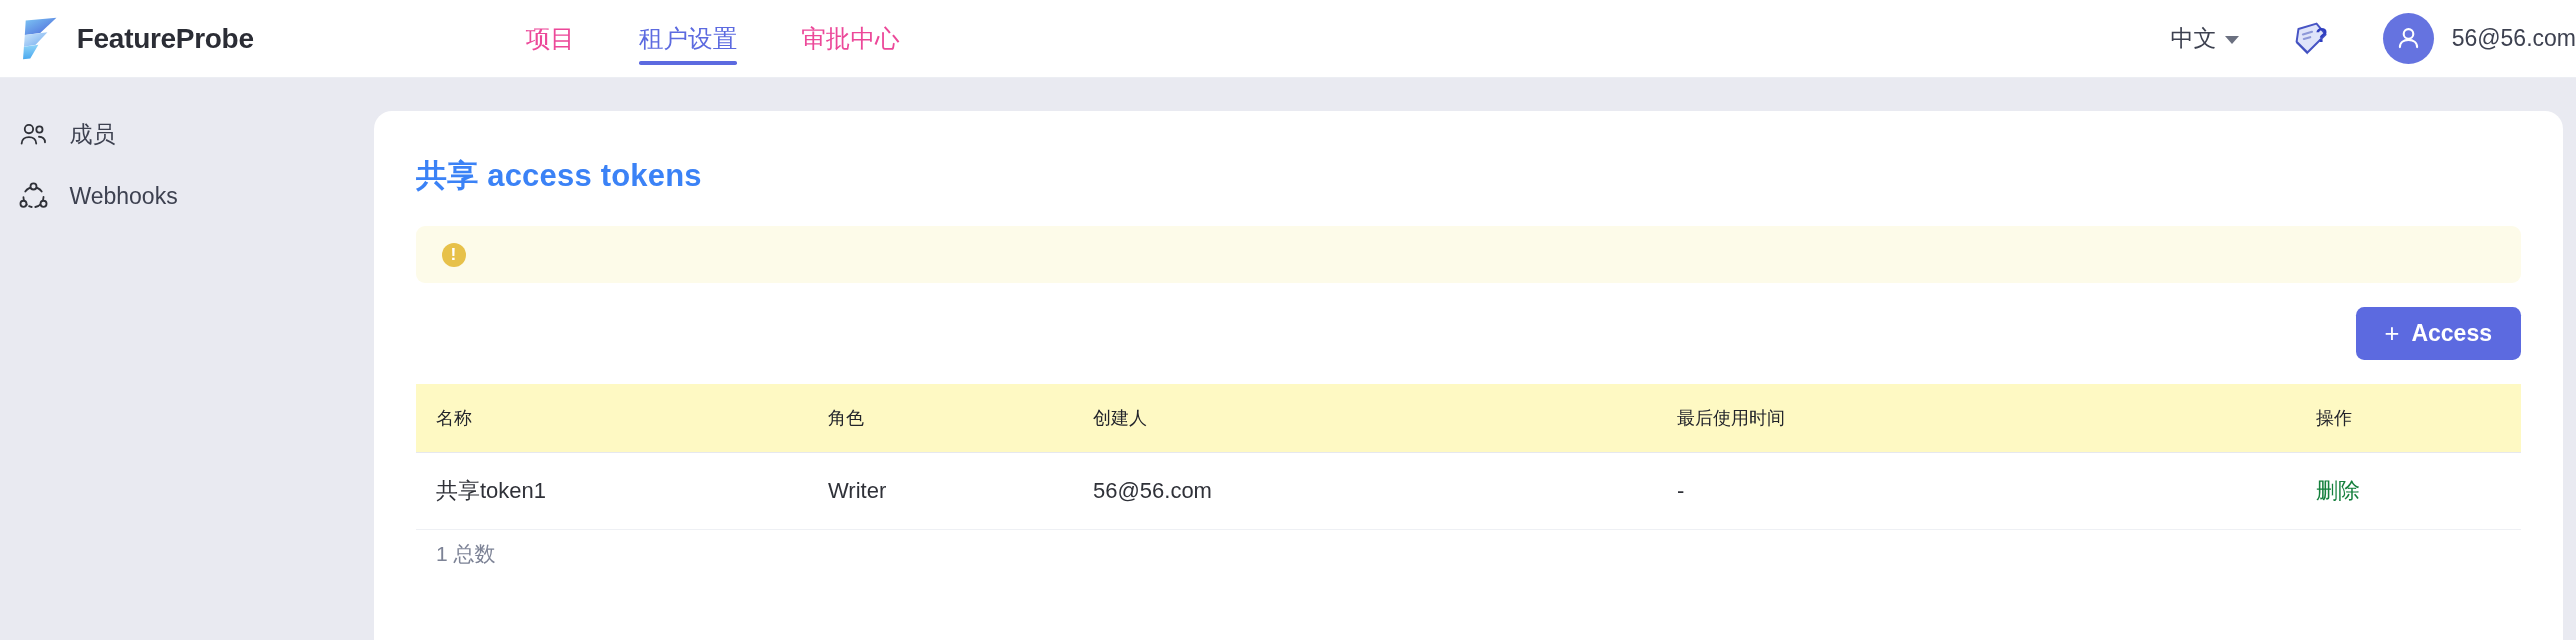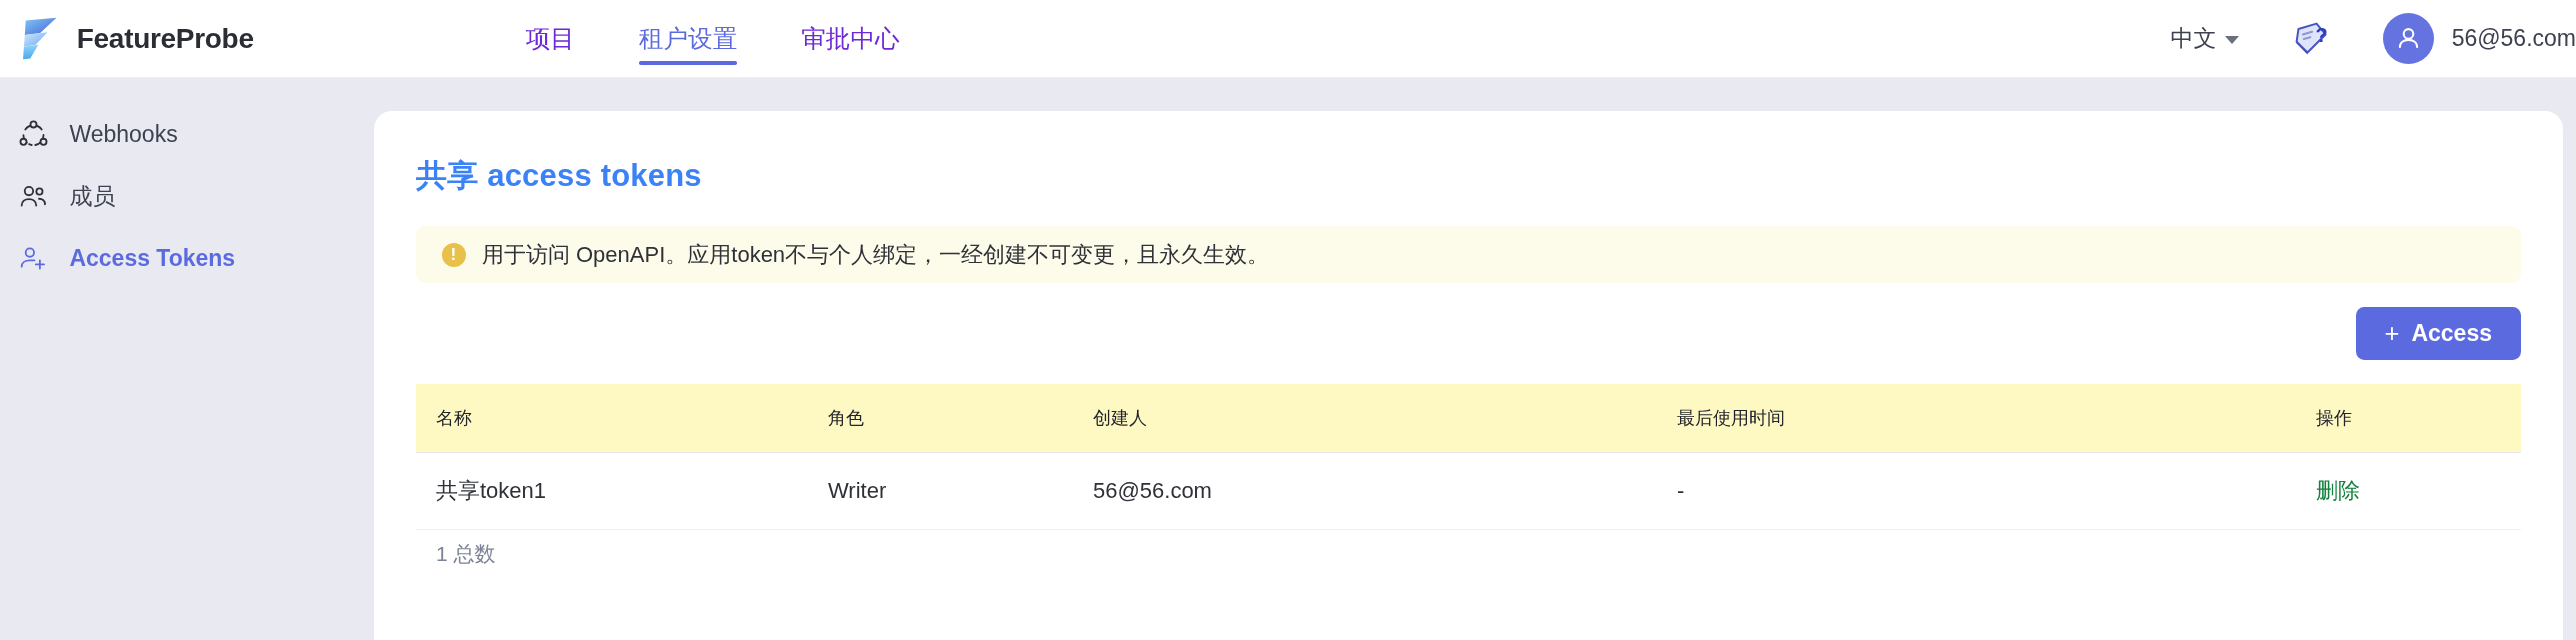--- a/index.html
+++ b/index.html
@@ -40,21 +40,21 @@
   .nav-tabs {
     display: flex;
     align-items: center;
     gap: 64px;
     margin-left: 272px;
     height: 78px;
   }
   .nav-tab {
     position: relative;
     font-size: 24.6px;
-    color: #6d28d9;
+    color: #ec4899;
     height: 78px;
     display: flex;
     align-items: center;
     cursor: pointer;
     white-space: nowrap;
   }
   .nav-tab.active { color: #5c6ae0; text-align: center; }
   .nav-tab.active::after {
     content: "";
     position: absolute;
@@ -323,62 +323,51 @@
   </div>
 </div>
 
 <div class="body-wrap">
 
   <aside class="sidebar">
 
     <div class="side-item">
       <span class="side-icon">
         <svg width="31" height="31" viewBox="0 0 34 34">
+          <circle cx="12" cy="11" r="4.6" fill="none" stroke="#2f3138" stroke-width="2"></circle>
+          <path d="M4 27c0-4.6 3.6-7.2 8-7.2s8 2.6 8 7.2" fill="none" stroke="#2f3138" stroke-width="2" stroke-linecap="round"></path>
+          <circle cx="23.5" cy="11.5" r="3.4" fill="none" stroke="#2f3138" stroke-width="2"></circle>
+          <path d="M23 19.5c4 0 6.6 2.4 6.6 6" fill="none" stroke="#2f3138" stroke-width="2" stroke-linecap="round"></path>
+        </svg>
+      </span>
+      <span>成员</span>
+    </div>
+
+    <div class="side-item">
+      <span class="side-icon">
+        <svg width="31" height="31" viewBox="0 0 34 34">
           <path d="M8 11.5A11 11 0 0 1 26 11.5" fill="none" stroke="#2f3138" stroke-width="2" stroke-linecap="round"></path>
           <path d="M28 17.5A11 11 0 0 1 19 28.5" fill="none" stroke="#2f3138" stroke-width="2" stroke-linecap="round"></path>
           <path d="M15 28.5A11 11 0 0 1 6 17.5" fill="none" stroke="#2f3138" stroke-width="2" stroke-linecap="round" stroke-dasharray="3 3"></path>
           <circle cx="17" cy="6" r="3.3" fill="#e9eaf1" stroke="#2f3138" stroke-width="2"></circle>
           <circle cx="6" cy="25" r="3.3" fill="#e9eaf1" stroke="#2f3138" stroke-width="2"></circle>
           <circle cx="28" cy="25" r="3.3" fill="#e9eaf1" stroke="#2f3138" stroke-width="2"></circle>
         </svg>
       </span>
       <span>Webhooks</span>
     </div>
 
-    <div class="side-item">
-      <span class="side-icon">
-        <svg width="31" height="31" viewBox="0 0 34 34">
-          <circle cx="12" cy="11" r="4.6" fill="none" stroke="#2f3138" stroke-width="2"></circle>
-          <path d="M4 27c0-4.6 3.6-7.2 8-7.2s8 2.6 8 7.2" fill="none" stroke="#2f3138" stroke-width="2" stroke-linecap="round"></path>
-          <circle cx="23.5" cy="11.5" r="3.4" fill="none" stroke="#2f3138" stroke-width="2"></circle>
-          <path d="M23 19.5c4 0 6.6 2.4 6.6 6" fill="none" stroke="#2f3138" stroke-width="2" stroke-linecap="round"></path>
-        </svg>
-      </span>
-      <span>成员</span>
-    </div>
-
-    <div class="side-item active">
-      <span class="side-icon">
-        <svg width="31" height="31" viewBox="0 0 34 34">
-          <circle cx="13" cy="10.5" r="4.6" fill="none" stroke="#5c6ae0" stroke-width="2"></circle>
-          <path d="M4 26c0-4.6 4-7 9-7h5" fill="none" stroke="#5c6ae0" stroke-width="2" stroke-linecap="round"></path>
-          <path d="M24 19v9M19.5 23.5h9" stroke="#5c6ae0" stroke-width="2" stroke-linecap="round"></path>
-        </svg>
-      </span>
-      <span>Access Tokens</span>
-    </div>
   </aside>
 
   <main class="content-card">
 
     <h1 class="page-title">共享 access tokens</h1>
 
     <div class="alert">
       <span class="alert-icon">!</span>
-      <span class="alert-text">用于访问 OpenAPI。应用token不与个人绑定，一经创建不可变更，且永久生效。</span>
     </div>
 
     <div class="toolbar">
       <button class="btn-primary">
         <span class="btn-plus">+</span>
         <span>Access</span>
       </button>
     </div>
 
     <table class="data-table">

